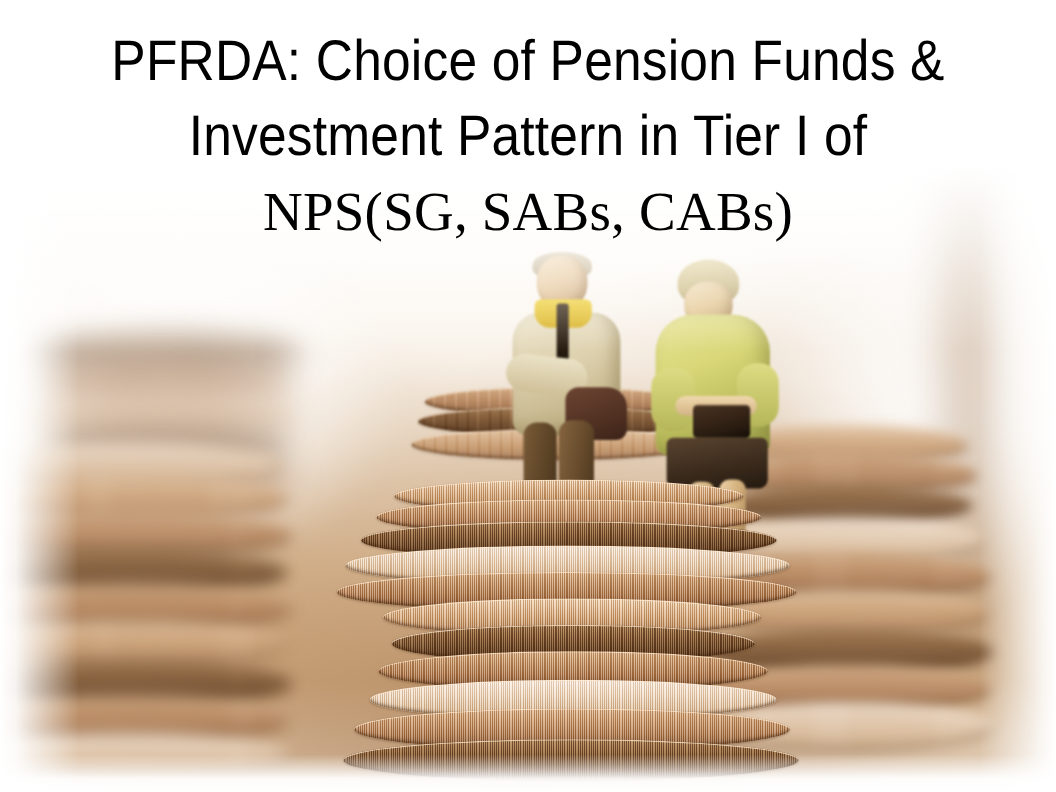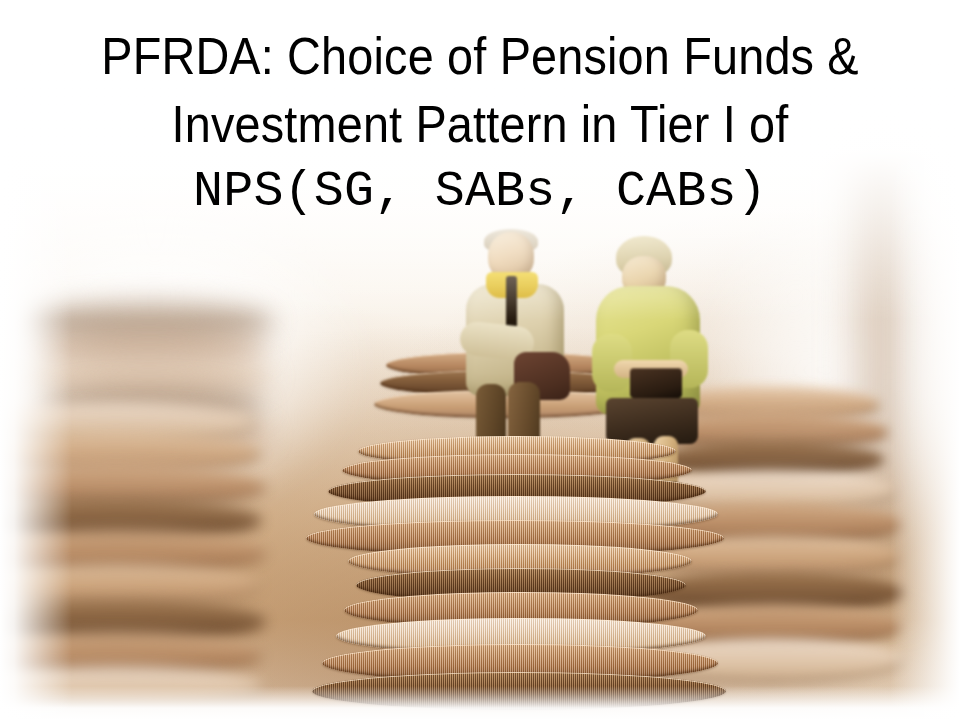--- a/index.html
+++ b/index.html
@@ -281,21 +281,21 @@
   }
   .title-line.l1,
   .title-line.l2 {
     font-family: "Liberation Sans Narrow", "Liberation Sans", sans-serif;
     font-stretch: condensed;
     font-size: 52px;
     line-height: 68px;
     transform: scaleX(.90);
   }
   .title-line.l3 {
-    font-family: Liberation Mono, monospace;
+    font-family: Liberation Serif, serif;
     font-size: 50px;
     line-height: 68px;
   }
 </style>
 </head>
 <body>
 
 <div id="slide">
 
   <div id="photo">

